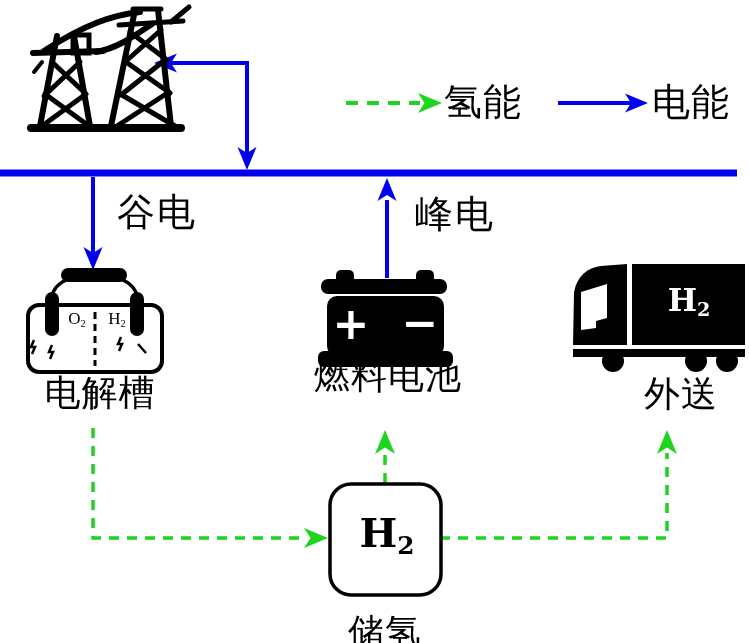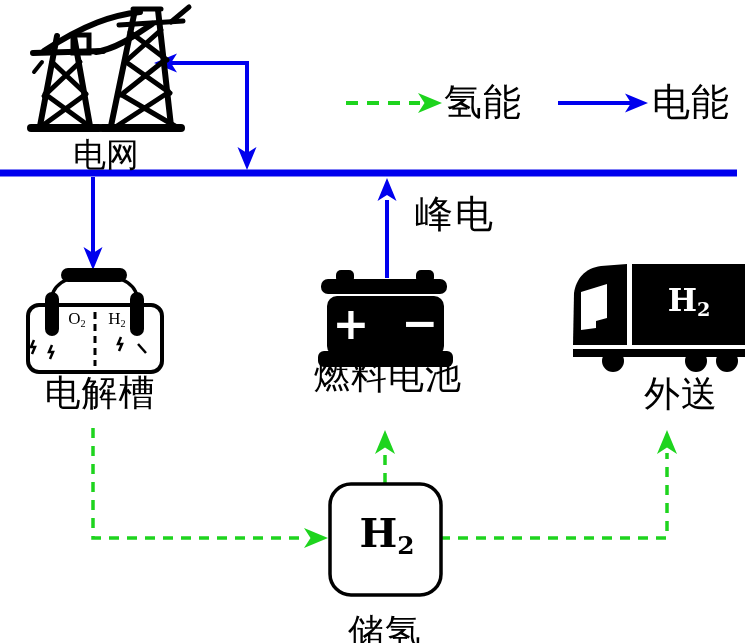--- a/index.html
+++ b/index.html
@@ -147,22 +147,22 @@
       <circle cx="613" cy="361" r="11"></circle>
       <circle cx="696" cy="361" r="11"></circle>
       <circle cx="727" cy="361" r="11"></circle>
     </g>
 
     <g>
       <rect x="330" y="484" width="111" height="111" rx="21" fill="#ffffff" stroke="#000000" stroke-width="3.5"></rect>
     </g>
   </svg>
 
-  <div class="label lbl-grid" style="left:106px; top:155px;">电网</div>
 
+  <div class="label lbl-flow" style="left:157px; top:212px;">谷电</div>
 
   <div class="label lbl-legend" style="left:483px; top:102px;">氢能</div>
 
   <div class="label lbl-flow" style="left:455px; top:214px;">峰电</div>
 
   <div class="label lbl-legend" style="left:691px; top:102px;">电能</div>
 
   <div class="label lbl-cn" style="left:100px; top:393px;">电解槽</div>
 
   <div class="label lbl-cn" style="left:388px; top:376px;">燃料电池</div>

